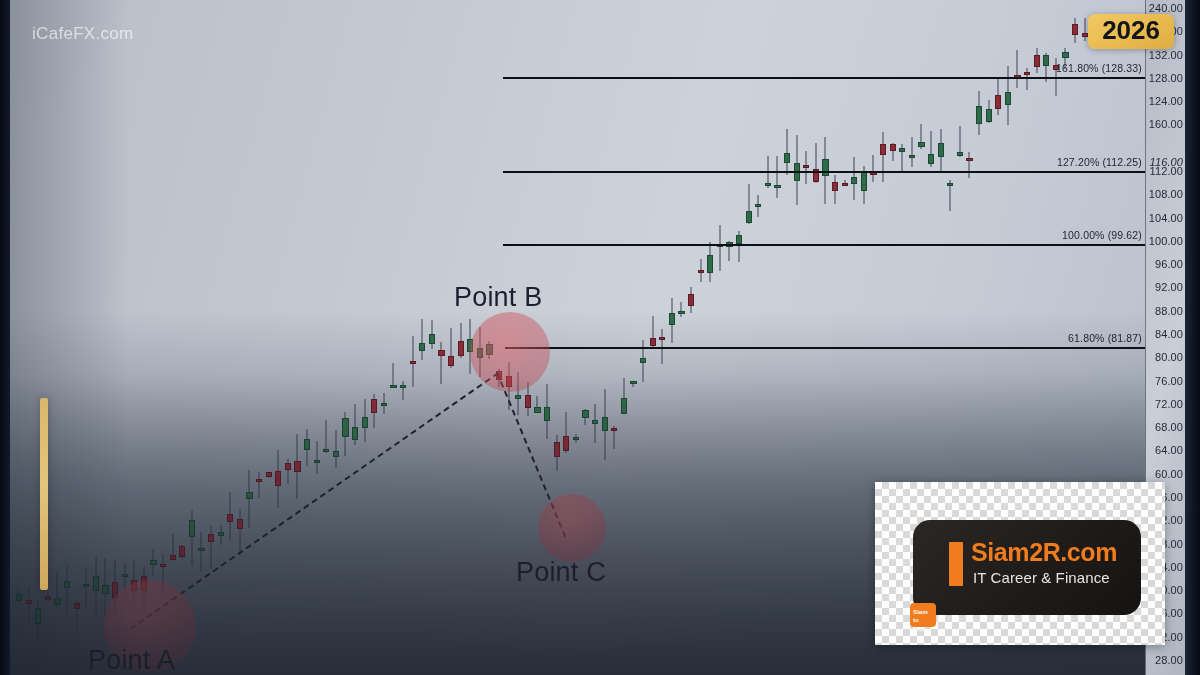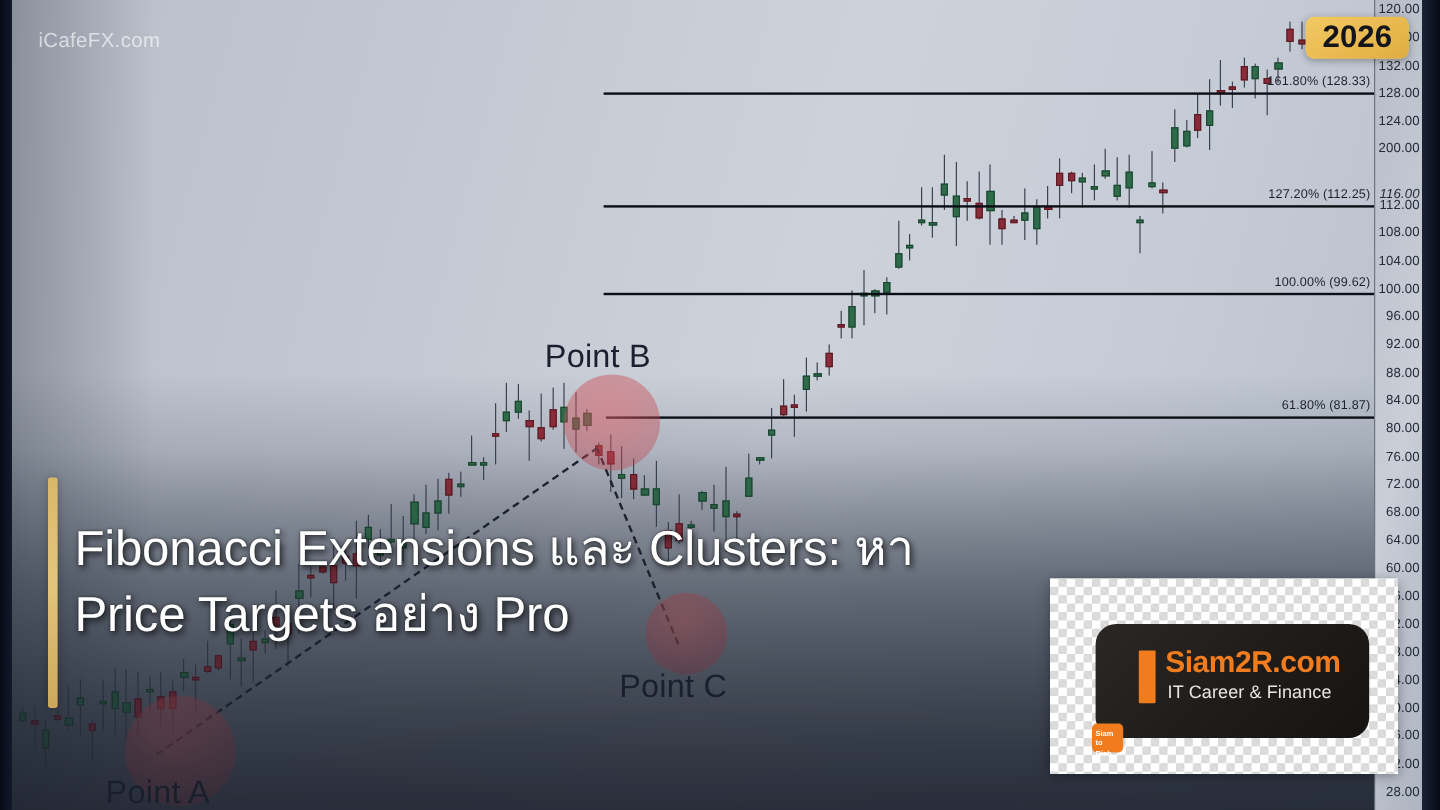--- a/index.html
+++ b/index.html
@@ -654,26 +654,26 @@
         <div class="pt-label" style="left: 444px; top: 282px;">Point B</div>
         <div class="pt-circle" style="left: 528px; top: 494px; width: 68px; height: 68px;"></div>
         <div class="pt-label" style="left: 506px; top: 557px;">Point C</div>
       </div>
     <div class="vignette-left"></div>
     <div class="vignette-bottom"></div>
   </div>
 
   <div class="price-axis">
     <div id="price-ticks">
-        <div class="price-tick" style="top: 2px;">120.00</div>
+        <div class="price-tick" style="top: 2px;">240.00</div>
         <div class="price-tick" style="top: 25.2857px;">136.00</div>
         <div class="price-tick" style="top: 48.5714px;">132.00</div>
         <div class="price-tick" style="top: 71.8571px;">128.00</div>
         <div class="price-tick" style="top: 95.1429px;">124.00</div>
-        <div class="price-tick" style="top: 118.429px;">200.00</div>
+        <div class="price-tick" style="top: 118.429px;">160.00</div>
         <div class="price-tick" style="top: 156px; font-style: italic;">116.00</div>
         <div class="price-tick" style="top: 165px;">112.00</div>
         <div class="price-tick" style="top: 188.286px;">108.00</div>
         <div class="price-tick" style="top: 211.571px;">104.00</div>
         <div class="price-tick" style="top: 234.857px;">100.00</div>
         <div class="price-tick" style="top: 258.143px;">96.00</div>
         <div class="price-tick" style="top: 281.429px;">92.00</div>
         <div class="price-tick" style="top: 304.714px;">88.00</div>
         <div class="price-tick" style="top: 328px;">84.00</div>
         <div class="price-tick" style="top: 351.286px;">80.00</div>
@@ -694,21 +694,20 @@
   </div>
 
   <div class="frame-left"></div>
   <div class="frame-right"></div>
 
   <div class="watermark">iCafeFX.com</div>
 
   <div class="year-badge">2026</div>
 
   <div class="accent-bar"></div>
-  <div class="headline">Fibonacci Extensions และ Clusters: หา Price Targets อย่าง Pro</div>
 
   <div class="logo-wrap">
     <div class="logo-card">
       <div class="logo-bar"></div>
       <div class="logo-name">Siam2R.com</div>
       <div class="logo-sub">IT Career &amp; Finance</div>
       <div class="logo-chip">
         <span>Siam</span><br>
         <span>to Rich</span>
       </div>

